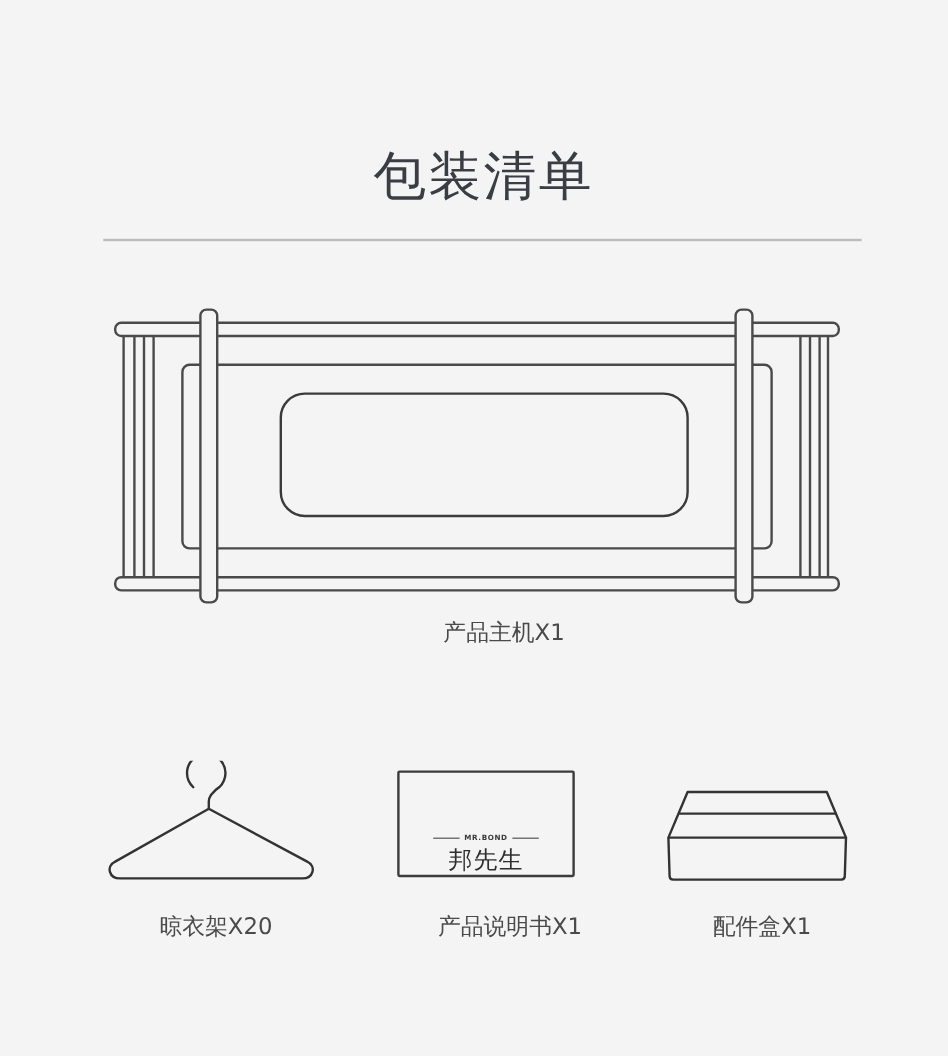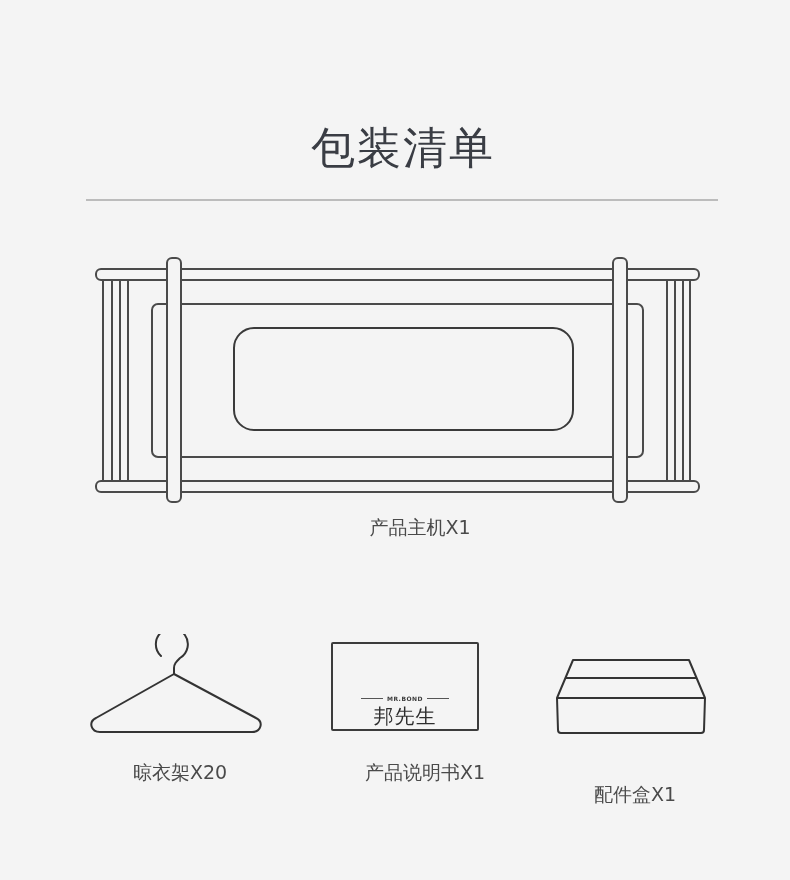--- a/index.html
+++ b/index.html
@@ -22,21 +22,21 @@
     width: 632px; height: 2px; background: #bcbcbc;
   }
   .rack { position: absolute; left: 90px; top: 255px; }
   .caption {
     position: absolute; text-align: center;
     font-size: 19px; color: #4a4a4a; line-height: 30px;
   }
   .cap-main { left: 320px; top: 512px; width: 200px; }
   .cap-hanger { left: 80px; top: 757px; width: 200px; text-align: center; }
   .cap-manual { left: 330px; top: 757px; width: 190px; }
-  .cap-box { left: 540px; top: 779px; width: 190px; }
+  .cap-box { left: 540px; top: 757px; width: 190px; }
   .icon { position: absolute; }
   .manual-card {
     position: absolute; left: 331px; top: 642px;
     width: 148px; height: 89px;
     border: 2px solid #3b3b3b; border-radius: 2px;
     box-sizing: border-box;
   }
   .brand {
     position: absolute; left: 0; top: 24px; width: 100%;
     text-align: center; font-size: 20px; font-weight: normal;

